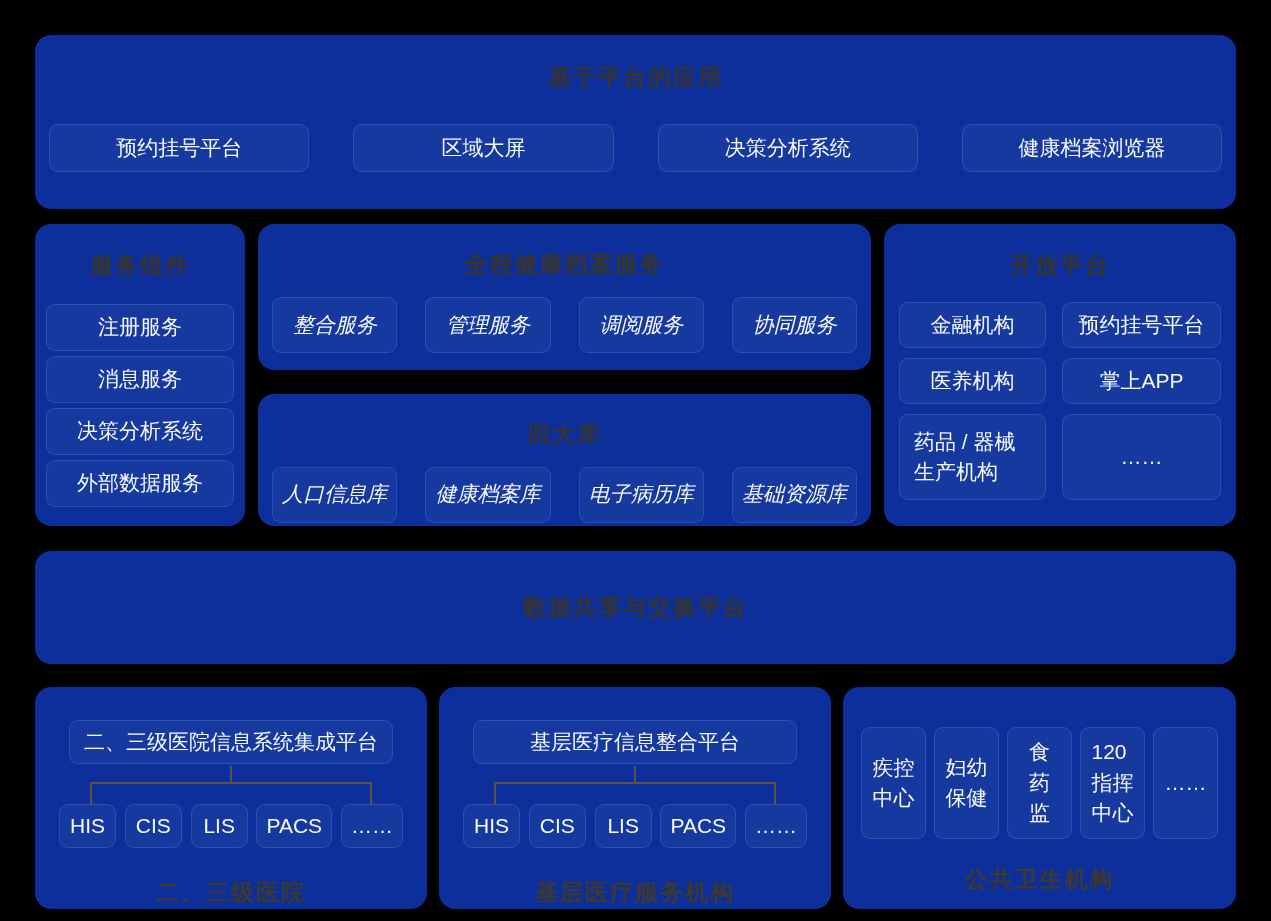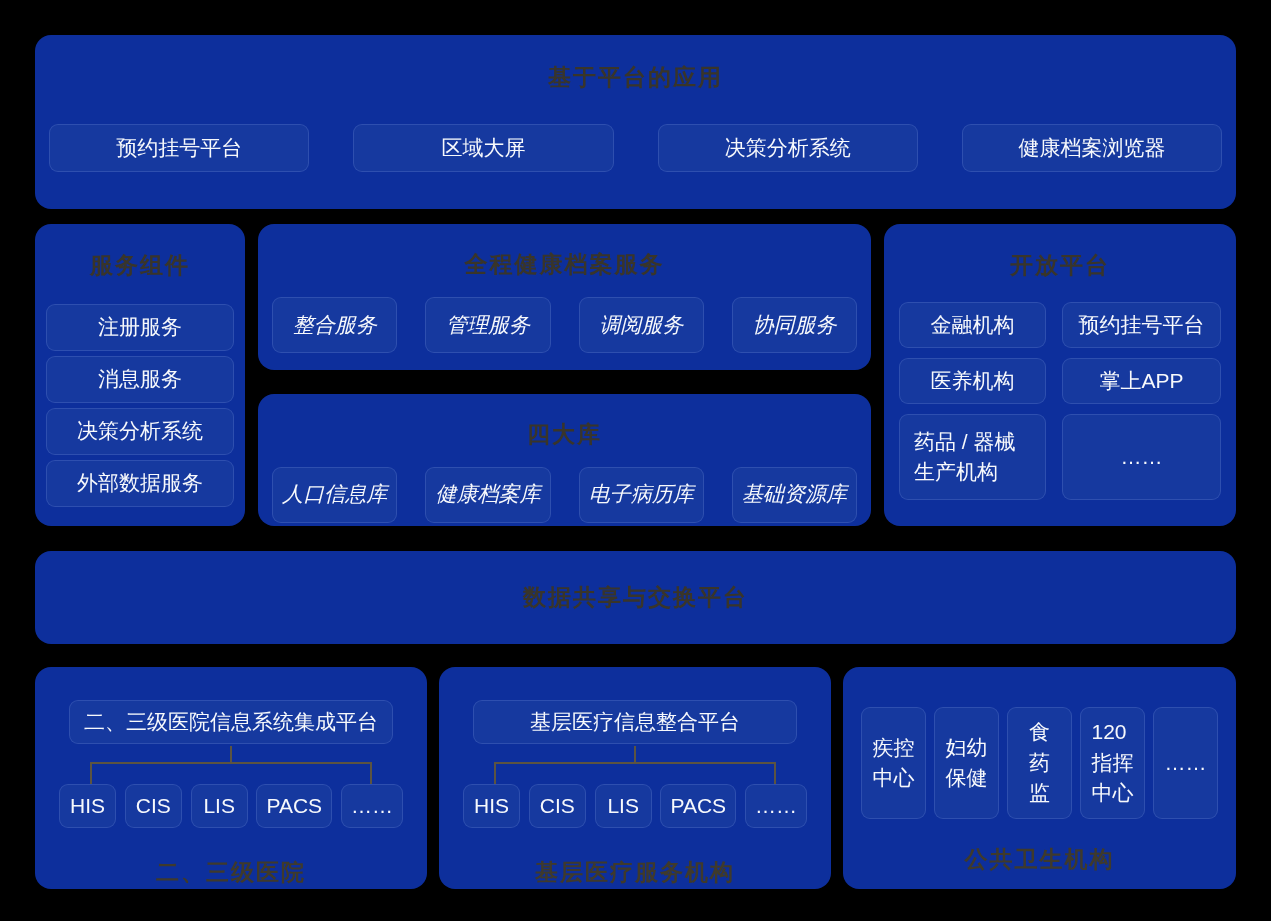--- a/index.html
+++ b/index.html
@@ -54,21 +54,21 @@
   .center-panel.lower { height: 138px; }
   .center-row { margin-top: 17px; display: flex; gap: 28px; }
   .center-row .tile { flex: 1; height: 56px; font-style: italic; }
   .open-panel { width: 352px; padding: 26px 15px 0; }
   .open-grid { margin-top: 21px; display: grid; grid-template-columns: 1fr 1.08fr; gap: 10px 16px; }
   .open-grid .tile { min-height: 46px; }
   .open-grid .tile:nth-child(5),
   .open-grid .tile:nth-child(6) { height: 86px; }
   .open-grid .tile:nth-child(5) { justify-content: flex-start; text-align: left; padding-left: 14px; }
   
-  .exchange-bar { margin-top: 25px; height: 93px; display: flex; align-items: center; justify-content: center; }
+  .exchange-bar { margin-top: 25px; height: 113px; display: flex; align-items: center; justify-content: center; }
   
   .bottom-row { margin-top: 23px; height: 222px; display: flex; gap: 12px; }
   .bottom-panel { flex: 1; padding: 0 24px; display: flex; flex-direction: column; }
   .platform-tile { margin: 33px auto 0; width: 94%; height: 44px; font-size: 21px; }
   .stub { width: 2px; height: 16px; background: #5c5440; margin: 2px auto 0; }
   .bracket {
     height: 22px; width: 82%; margin: 0 auto;
     border-top: 2px solid #5c5440;
     border-left: 2px solid #5c5440;
     border-right: 2px solid #5c5440;

